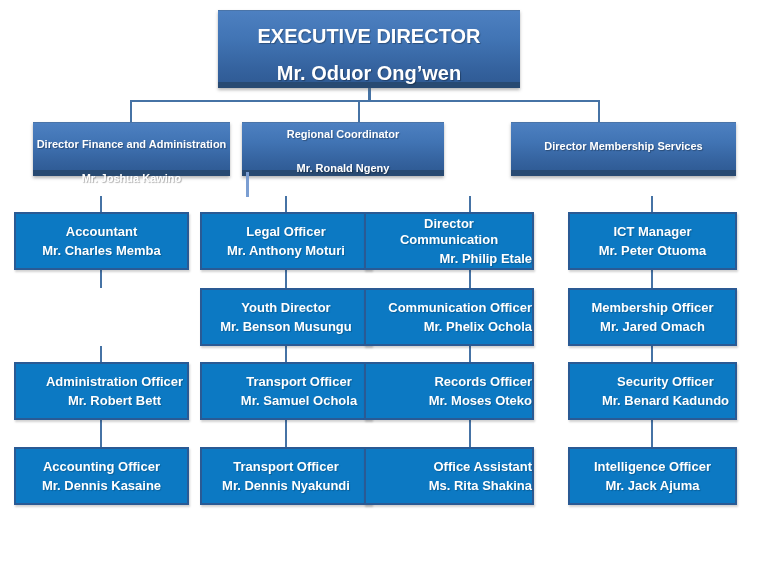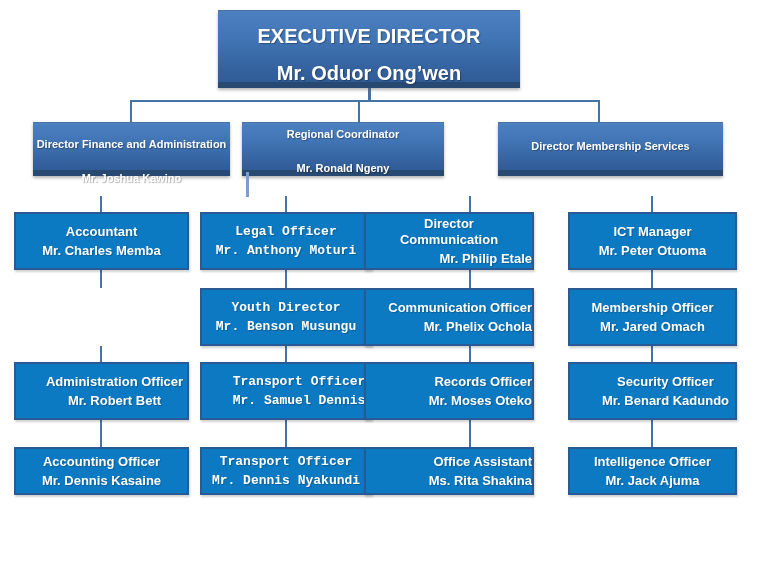--- a/index.html
+++ b/index.html
@@ -24,34 +24,34 @@
     box-shadow:1px 2px 2px rgba(0,0,0,0.18);
     text-shadow:1px 1px 1px rgba(0,0,0,0.22);
     display:flex;flex-direction:column;align-items:center;justify-content:center;
     font-size:13px;line-height:19px;
   }
   .exec{left:218px;top:10px;width:302px;height:78px;font-size:20px;padding-top:14px;}
   .exec .name{display:block;margin-top:14px;}
   .l1{top:122px;height:54px;font-size:11px;line-height:23px;}
   .l1.a{left:33px;width:197px;padding-top:10px;}
   .l1.b{left:242px;width:202px;}
-  .l1.c{left:498px;width:225px;display:flex;align-items:center;justify-content:center;}
+  .l1.c{left:511px;width:225px;display:flex;align-items:center;justify-content:center;}
   .l1 .name{display:block;margin-top:11px;}
   .narrow-title{display:block;max-width:118px;margin:0 auto;line-height:16px;}
   .c3r1{line-height:16px;}
   .c3r1 .nm{margin-top:3px;}
   
   .col1{left:14px;width:175px;}
-  .col2{left:200px;width:172px;font-family:Liberation Mono, monospace;}
+  .col2{left:200px;width:172px;}
   .col3{left:364px;width:170px;align-items:flex-end;}
   .col4{left:568px;width:169px;align-items:center;}
   .row1{top:212px;height:58px;}
   .row2{top:288px;height:58px;}
   .row3{top:362px;height:58px;padding-left:26px;}
-  .row4{top:447px;height:48px;}
+  .row4{top:447px;height:58px;}
   
   .line{position:absolute;background:#4673a5;}
   .stray{position:absolute;background:#7b9ed2;}
 </style>
 </head>
 <body>
 
 <div class="canvas">
 
   <div class="line" style="left:368px;top:88px;width:3px;height:13px;"></div>
@@ -112,21 +112,21 @@
   <div class="node flat col2 row1">
     <span>Legal Officer</span>
     <span>Mr. Anthony Moturi</span>
   </div>
   <div class="node flat col2 row2">
     <span>Youth Director</span>
     <span>Mr. Benson Musungu</span>
   </div>
   <div class="node flat col2 row3">
     <span>Transport Officer</span>
-    <span>Mr. Samuel Dennis</span>
+    <span>Mr. Samuel Ochola</span>
   </div>
   <div class="node flat col2 row4">
     <span>Transport Officer</span>
     <span>Mr. Dennis Nyakundi</span>
   </div>
 
   <div class="node flat col3 row1 c3r1">
     <span class="narrow-title">Director Communication</span>
     <span class="nm">Mr. Philip Etale</span>
   </div>

